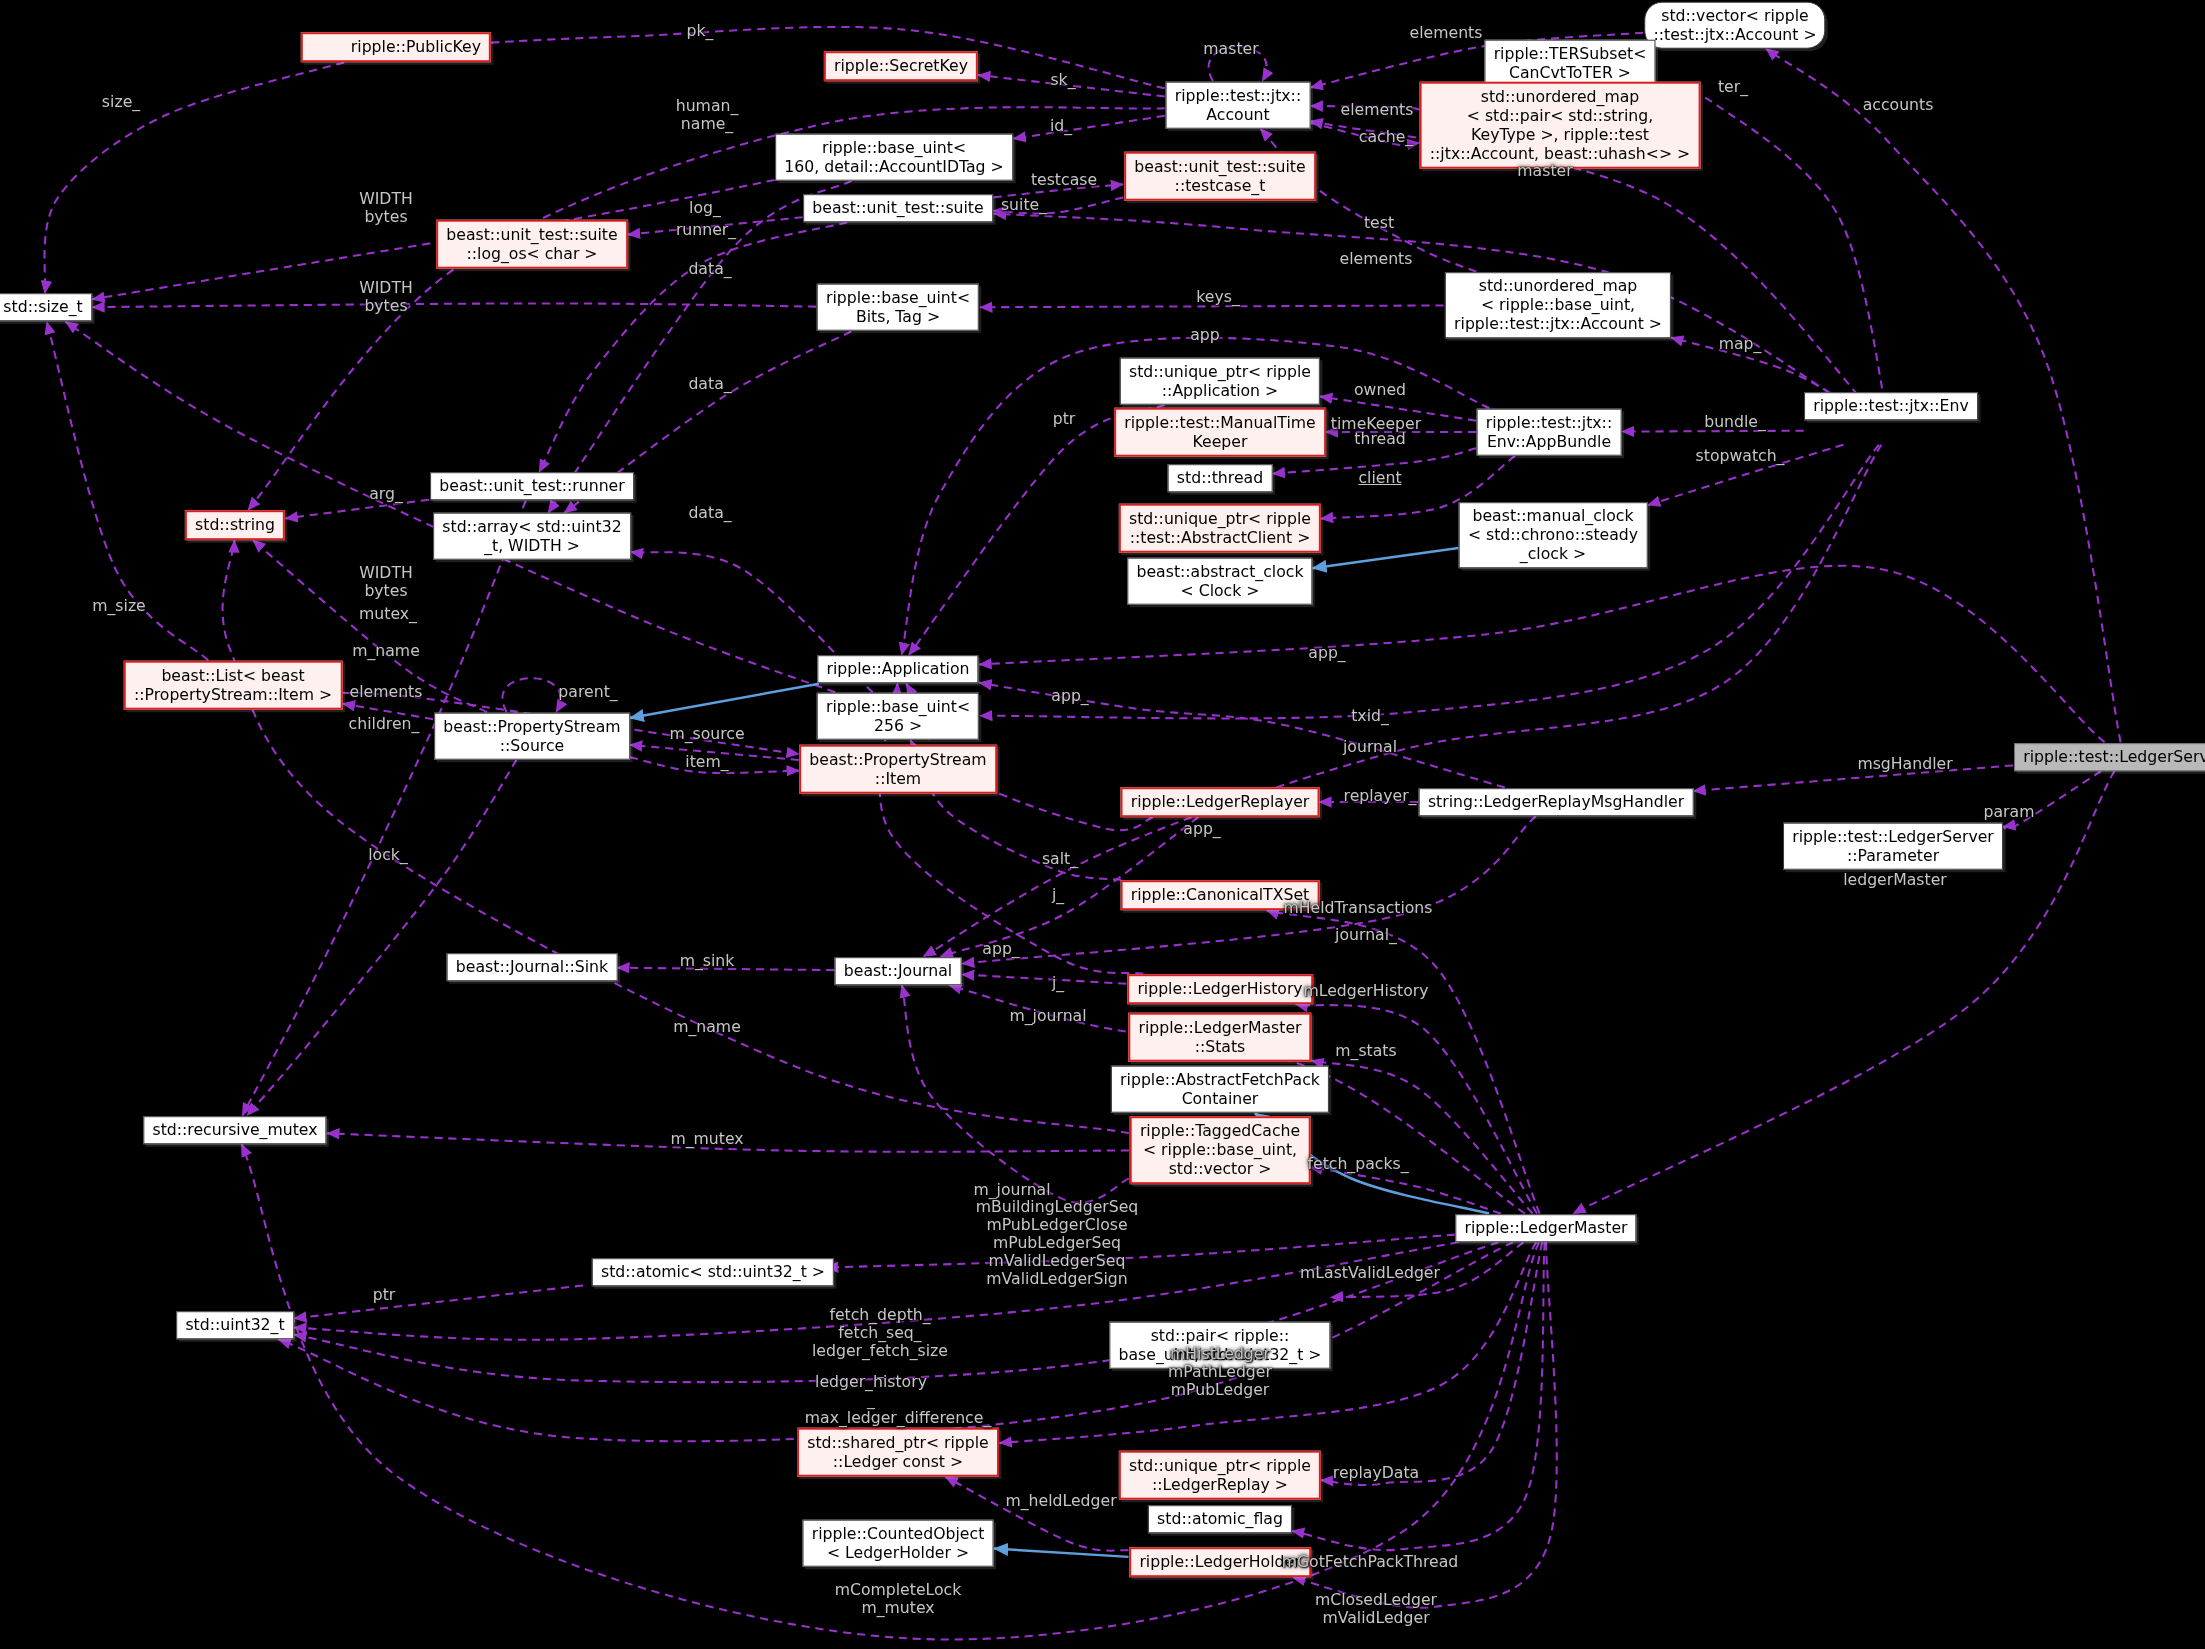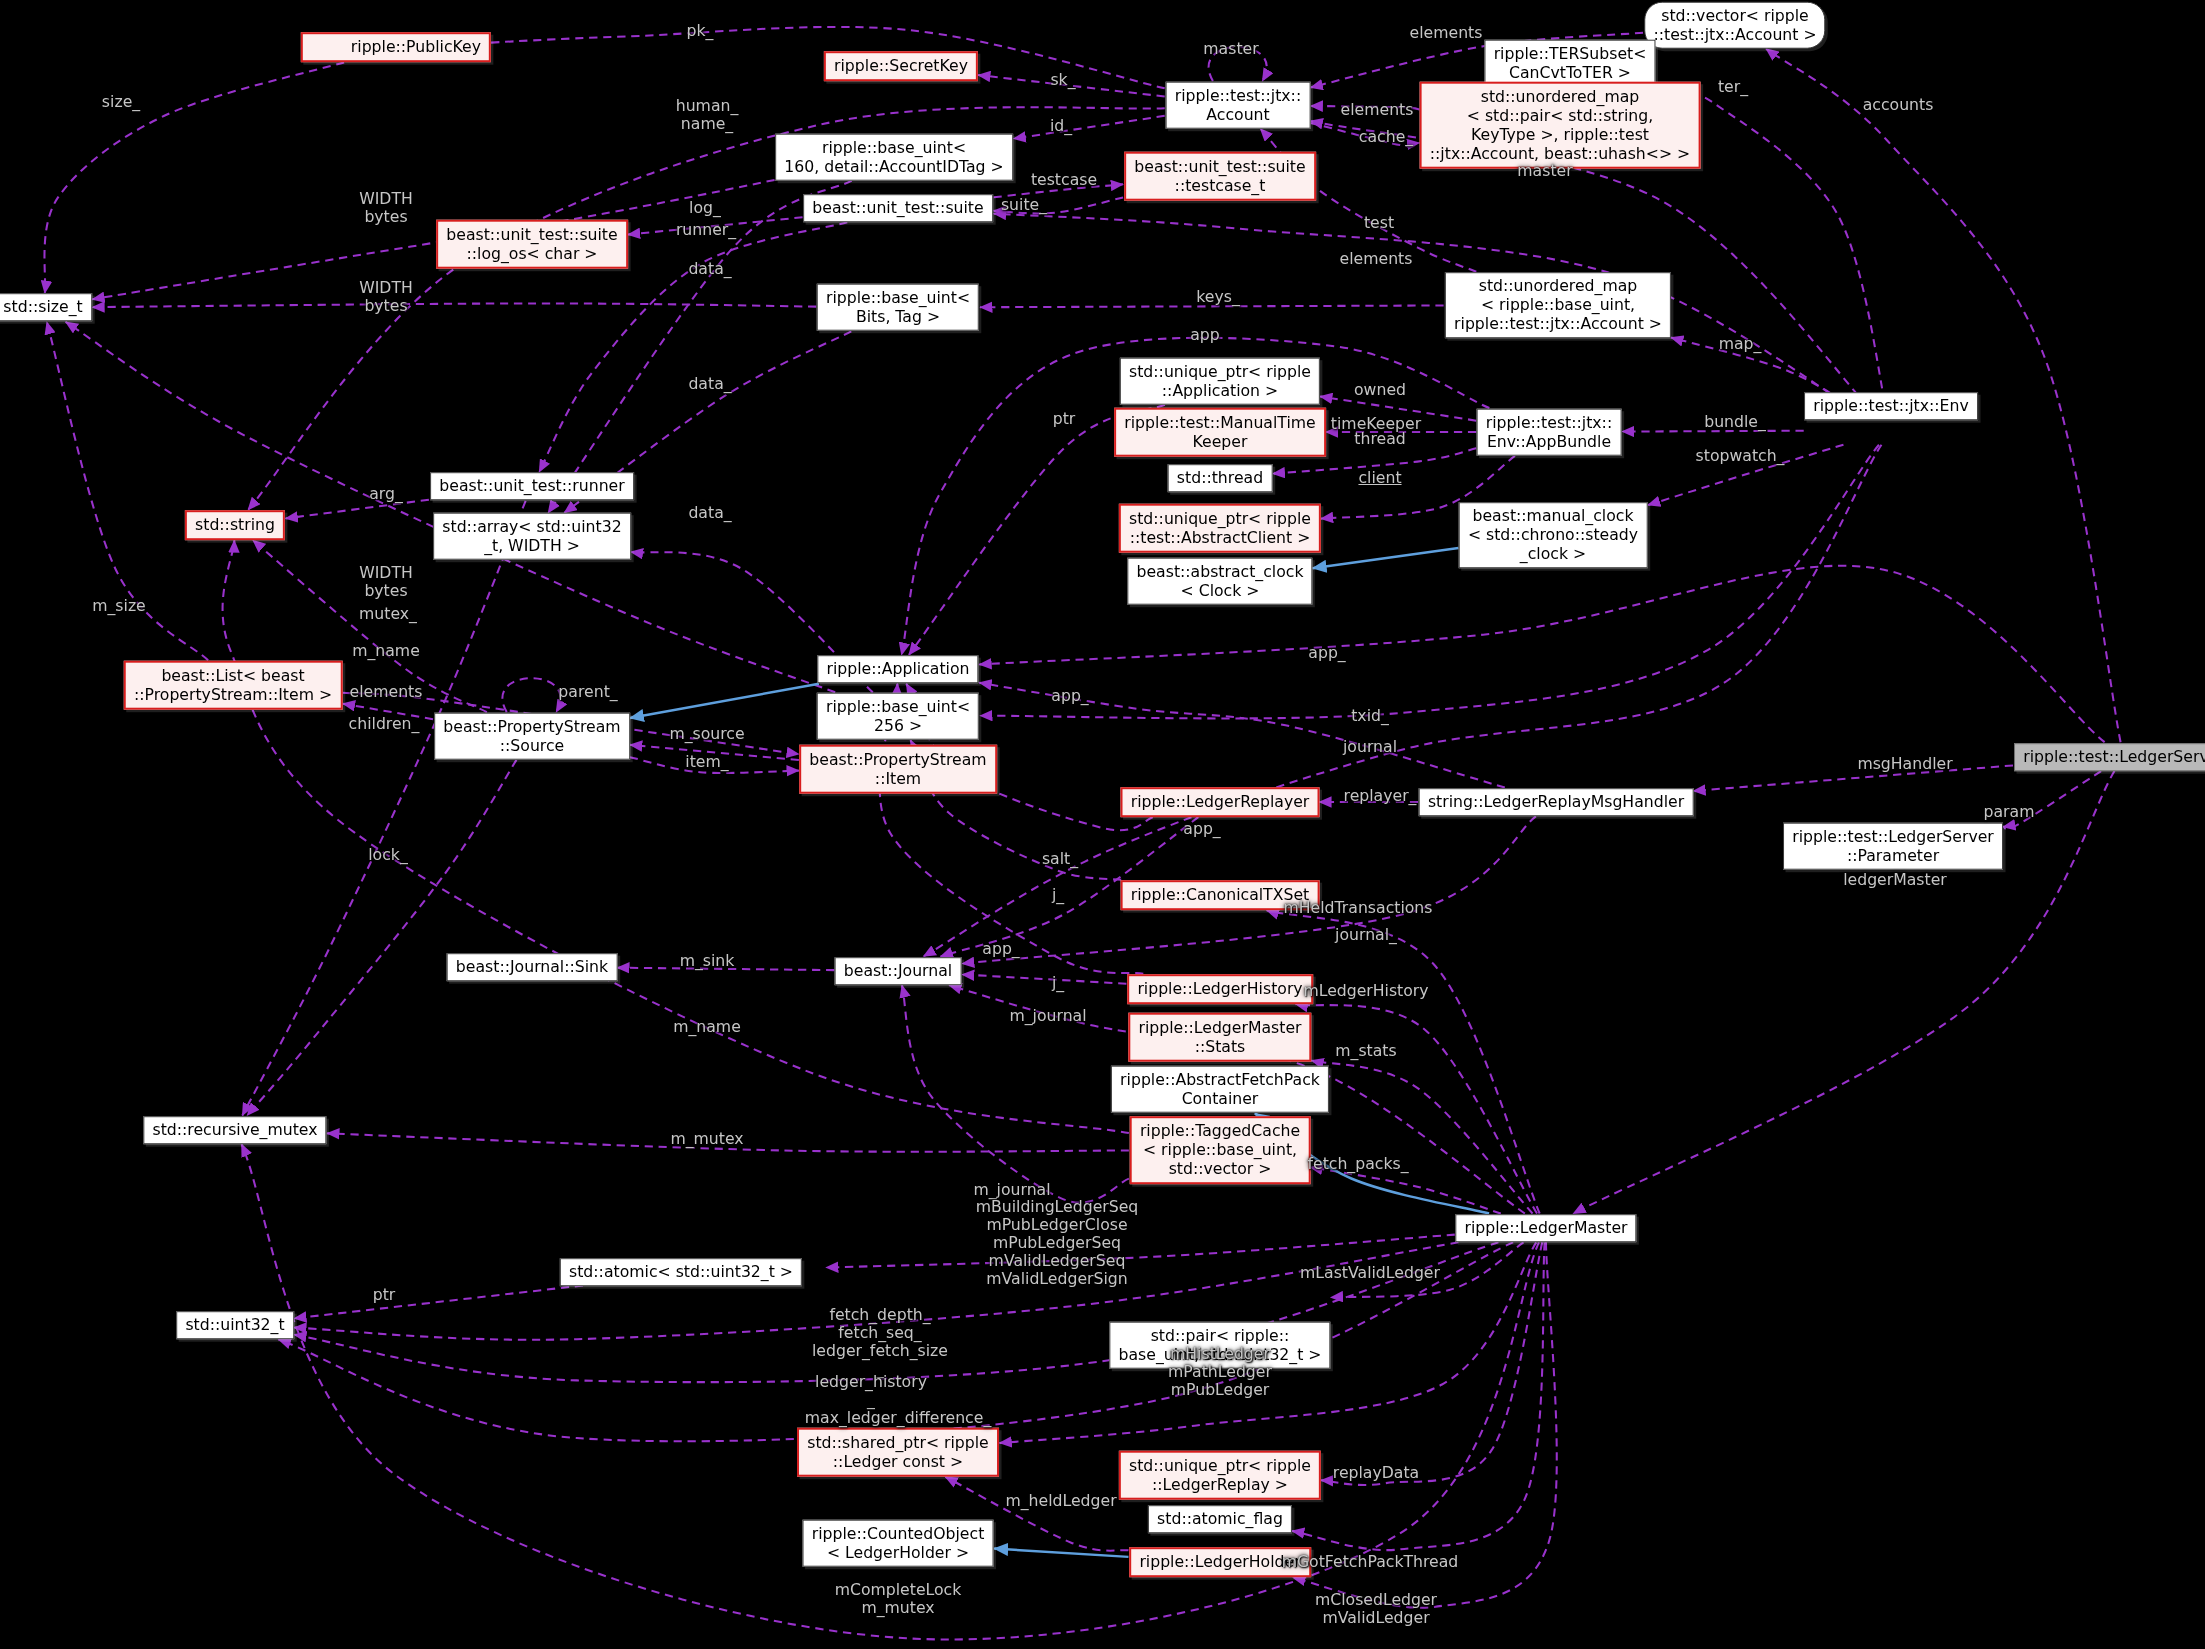--- a/index.html
+++ b/index.html
@@ -178,21 +178,21 @@
     <div class="node red" style="left: 1220px; top: 989px;">ripple::LedgerHistory</div>
     <div class="node red" style="left: 1220px; top: 1037px;">ripple::LedgerMaster
 ::Stats</div>
     <div class="node " style="left: 1220px; top: 1089px;">ripple::AbstractFetchPack
 Container</div>
     <div class="node " style="left: 235px; top: 1130px;">std::recursive_mutex</div>
     <div class="node red" style="left: 1220px; top: 1150px;">ripple::TaggedCache
 &lt; ripple::base_uint,
 std::vector &gt;</div>
     <div class="node " style="left: 1546px; top: 1228px;">ripple::LedgerMaster</div>
-    <div class="node " style="left: 681px; top: 1272px; text-align: center;">std::atomic&lt; std::uint32_t &gt;</div>
+    <div class="node " style="left: 713px; top: 1272px; text-align: center;">std::atomic&lt; std::uint32_t &gt;</div>
     <div class="node " style="left: 1220px; top: 1305px; margin-top: 40px;">std::pair&lt; ripple::
 base_uint, std::uint32_t &gt;</div>
     <div class="node " style="left: 235px; top: 1325px;">std::uint32_t</div>
     <div class="node red" style="left: 898px; top: 1452px;">std::shared_ptr&lt; ripple
 ::Ledger const &gt;</div>
     <div class="node red" style="left: 1220px; top: 1475px;">std::unique_ptr&lt; ripple
 ::LedgerReplay &gt;</div>
     <div class="node " style="left: 1220px; top: 1519px;">std::atomic_flag</div>
     <div class="node " style="left: 898px; top: 1543px;">ripple::CountedObject
 &lt; LedgerHolder &gt;</div>

